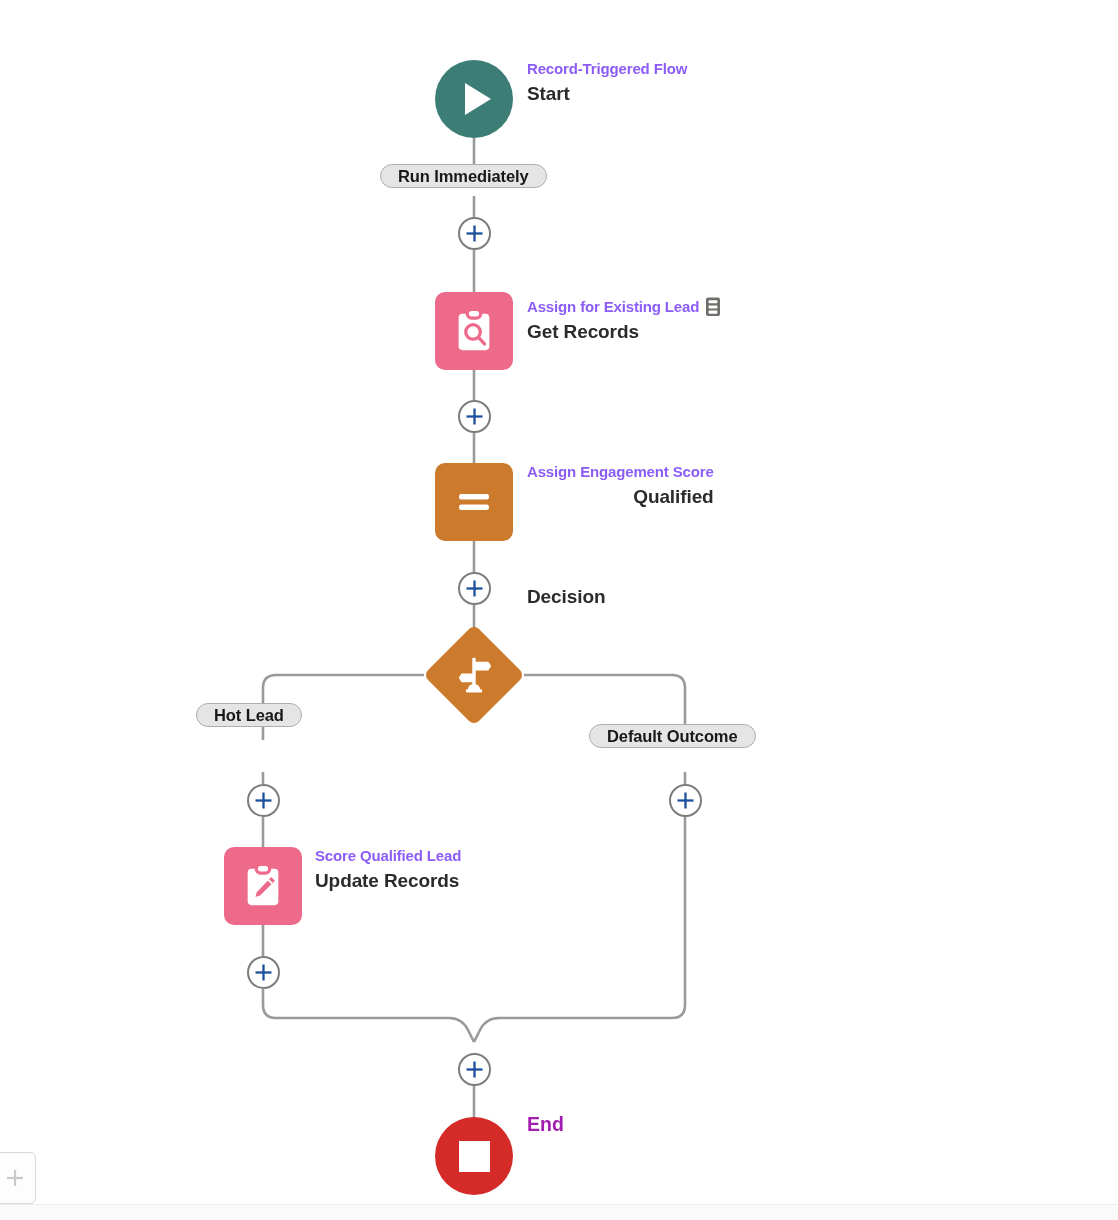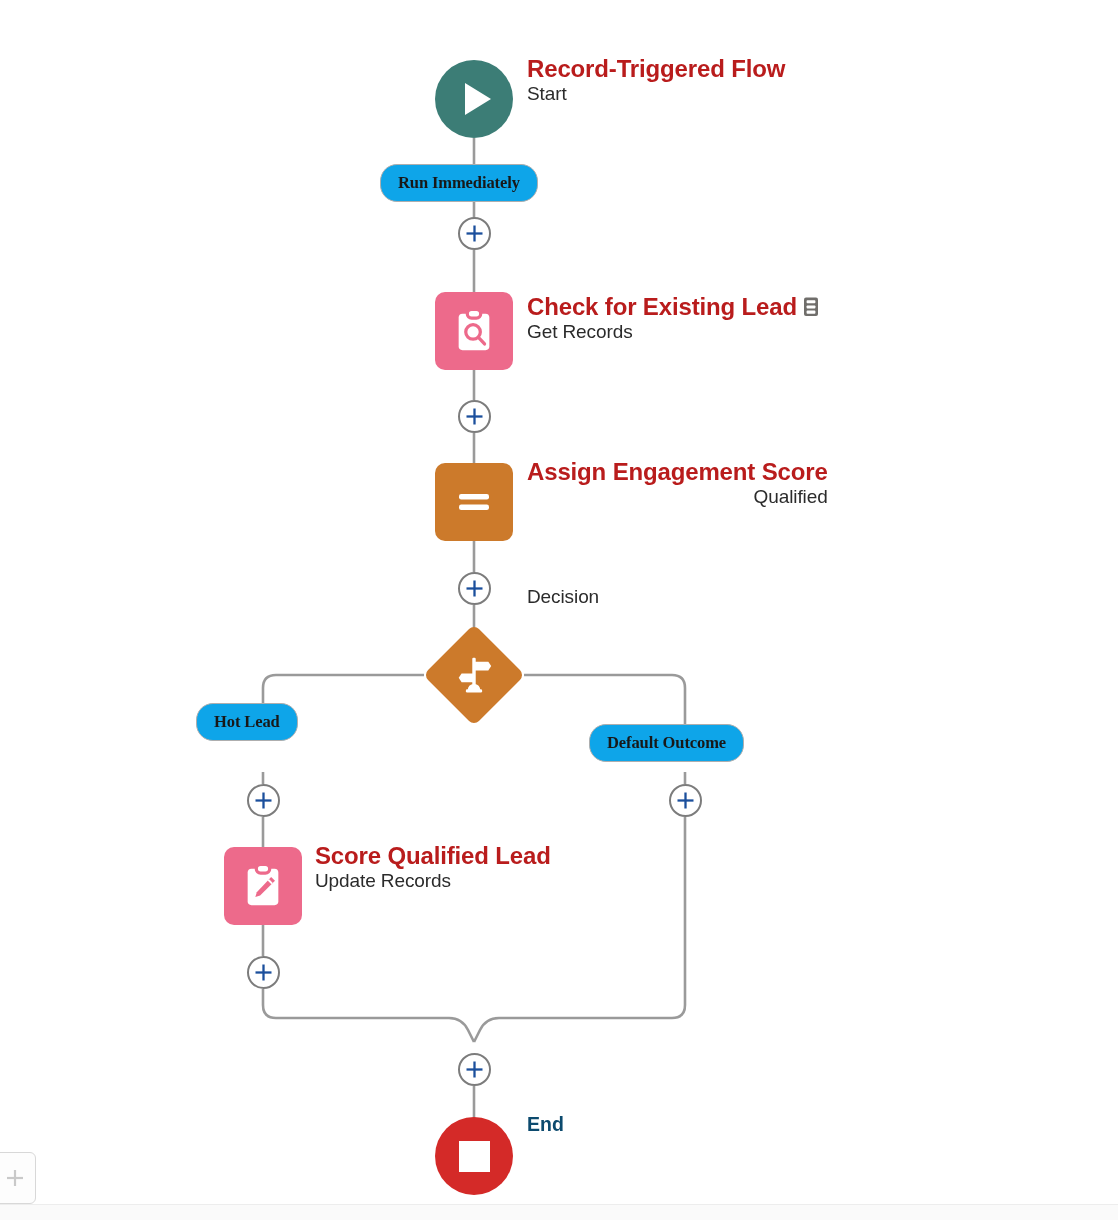--- a/index.html
+++ b/index.html
@@ -108,60 +108,59 @@
     justify-content: center;
   }
 
   
   .node-label {
     position: absolute;
     z-index: 4;
     white-space: nowrap;
   }
   .nl-title {
-    font-size: 24px;
+    font-size: 15px;
     font-weight: bold;
-    color: #b91c1c;
+    color: #8b5cf6;
     line-height: 25px;
     letter-spacing: -0.15px;
     display: flex;
     align-items: center;
     gap: 7px;
   }
   .nl-sub {
     font-size: 19px;
-    font-weight: normal;
+    font-weight: bold;
     color: #2b2b2b;
     line-height: 25px;
     letter-spacing: -0.1px;
   }
   .nl-single {
     font-size: 19.5px;
     font-weight: bold;
-    color: #0c4a6e;
+    color: #a21caf;
     line-height: 25px;
   }
 
   
   .pill {
     position: absolute;
     z-index: 4;
-    height: 38px;
+    height: 24px;
     border: 1.6px solid #aeaeae;
     border-radius: 17px;
-    background: #0ea5e9;
+    background: #e5e5e5;
     display: flex;
     align-items: center;
     justify-content: center;
     padding: 0 17px;
     font-size: 16.5px;
     font-weight: bold;
     color: #181818;
     letter-spacing: -0.1px;
-    font-family: Liberation Serif, serif;
   }
 
   
   .plus-btn {
     position: absolute;
     z-index: 5;
     width: 33px;
     height: 33px;
     border-radius: 50%;
     border: 2.4px solid #7c7c7c;
@@ -273,21 +272,21 @@
         <rect x="8" y="6" width="32" height="38" rx="4" fill="#ffffff"></rect>
         <rect x="17" y="1.5" width="14" height="9" rx="4.5" fill="#ffffff"></rect>
         <rect x="17" y="1.5" width="14" height="9" rx="4.5" fill="none" stroke="#ed6a8b" stroke-width="3.4"></rect>
         <circle cx="23" cy="25" r="7.6" fill="none" stroke="#ed6a8b" stroke-width="3.4"></circle>
         <line x1="28.6" y1="30.6" x2="35" y2="37.5" stroke="#ed6a8b" stroke-width="3.4" stroke-linecap="round"></line>
       </svg>
     </div>
   </div>
   <div class="node-label" style="left:527px; top:294px;">
     <div class="nl-title">
-      <span>Check for Existing Lead</span>
+      <span>Assign for Existing Lead</span>
       <span class="rec-badge">
         <svg width="17" height="20" viewBox="0 0 17 20">
           <rect x="0" y="0.5" width="14" height="18.5" rx="2" fill="#706e6b"></rect>
           <rect x="2.6" y="3.2" width="8.8" height="3.1" rx="0.8" fill="#ffffff"></rect>
           <rect x="2.6" y="8.4" width="8.8" height="3.1" rx="0.8" fill="#ffffff"></rect>
           <rect x="2.6" y="13.6" width="8.8" height="3.1" rx="0.8" fill="#ffffff"></rect>
         </svg>
       </span>
     </div>
     <div class="nl-sub">Get Records</div>

